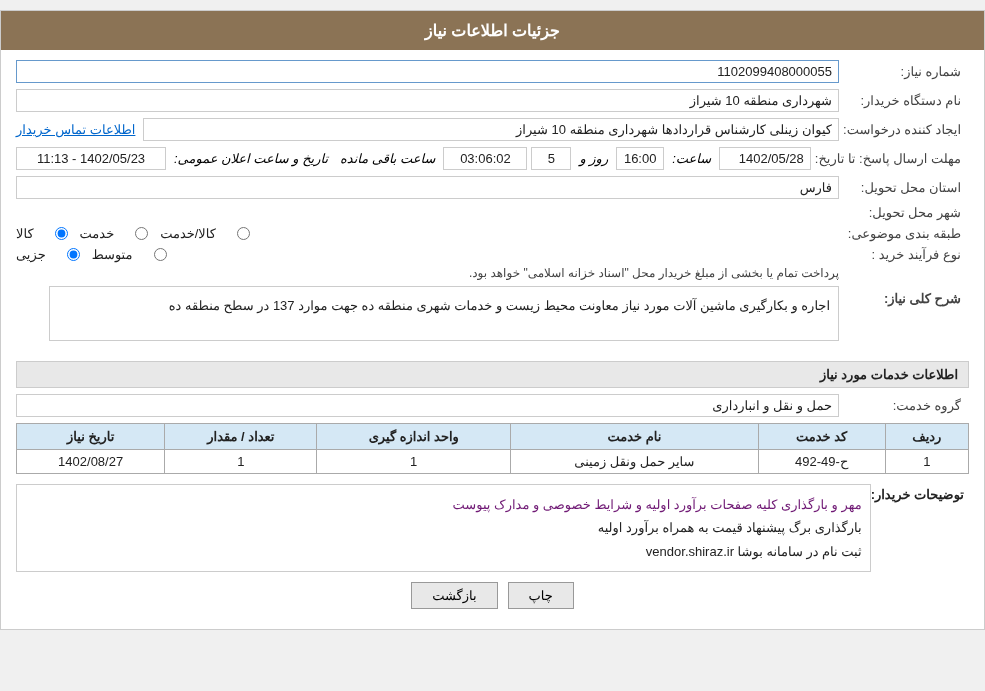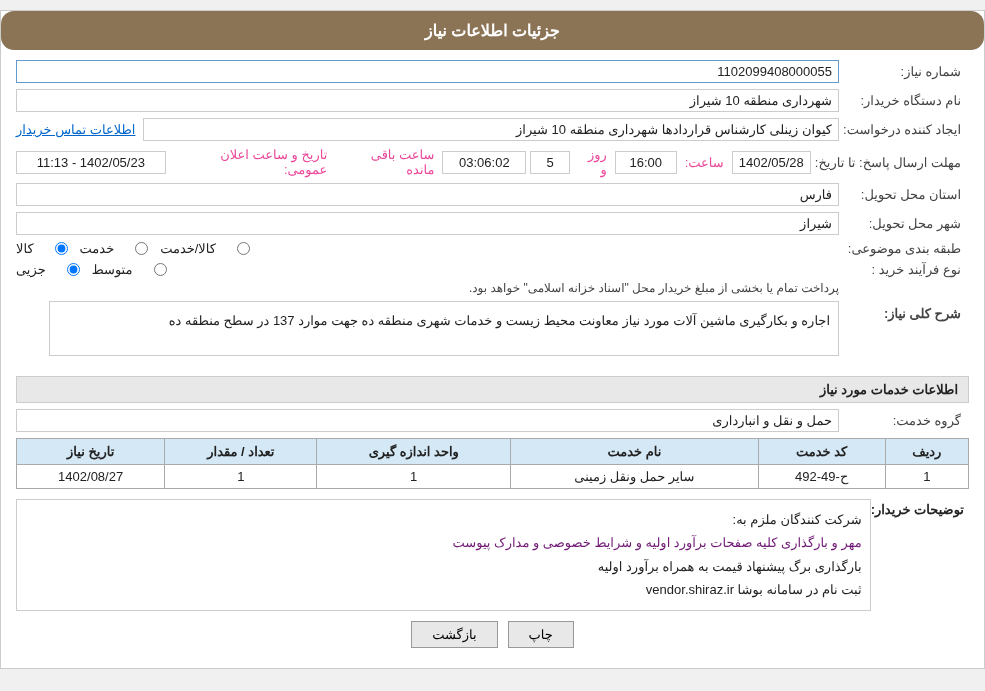--- a/index.html
+++ b/index.html
@@ -16,21 +16,20 @@
       background: #fff;
       border: 1px solid #ccc;
     }
     .page-header {
       background: #8B7355;
       color: #fff;
       text-align: center;
       padding: 10px 0;
       font-size: 16px;
       font-weight: bold;
-      border-radius: 13px;
     }
     .content {
       padding: 10px 15px;
     }
     .row-field {
       display: flex;
       align-items: center;
       margin-bottom: 6px;
       flex-wrap: nowrap;
     }
@@ -59,21 +58,22 @@
       margin-bottom: 6px;
     }
     .date-box {
       border: 1px solid #ccc;
       background: #fff;
       padding: 3px 6px;
       min-height: 22px;
     }
     .inline-label {
       padding: 0 4px;
-      color: #ec4899;
+      color: #000000;
+      font-style: italic;
     }
     .link-text {
       color: #0066cc;
       cursor: pointer;
       text-decoration: underline;
     }
     .radio-group {
       display: flex;
       align-items: center;
       gap: 12px;
@@ -182,37 +182,36 @@
     <div class="row-field">
       <span class="field-label">ایجاد کننده درخواست:</span>
       <div class="field-value" style="flex:2;">کیوان زینلی کارشناس قراردادها شهرداری منطقه 10 شیراز</div>
       <span class="link-text" style="margin-right:8px; flex-shrink:0;">اطلاعات تماس خریدار</span>
     </div>
 
     <div class="date-row">
       <span class="field-label">مهلت ارسال پاسخ: تا تاریخ:</span>
       <div class="date-box" style="flex:1;">1402/05/28</div>
       <span class="inline-label">ساعت:</span>
-      <div class="date-box" style="width:62px; text-align:center;">16:00</div>
+      <div class="date-box" style="width:48px; text-align:center;">16:00</div>
       <span class="inline-label">روز و</span>
       <div class="date-box" style="width:40px; text-align:center;">5</div>
       <div class="date-box" style="width:84px; text-align:center;">03:06:02</div>
       <span class="inline-label">ساعت باقی مانده</span>
       <span class="inline-label">تاریخ و ساعت اعلان عمومی:</span>
       <div class="date-box" style="width:150px; text-align:center;">1402/05/23 - 11:13</div>
     </div>
 
     <div class="row-field">
       <span class="field-label">استان محل تحویل:</span>
       <div class="field-value">فارس</div>
     </div>
 
     <div class="row-field">
       <span class="field-label">شهر محل تحویل:</span>
-      <div class="field-value">شیراز</div>
     </div>
 
     <div class="row-field">
       <span class="field-label">طبقه بندی موضوعی:</span>
       <div class="radio-group">
         <div class="radio-item">
           <input type="radio" name="category" style="">
           <span>کالا/خدمت</span>
         </div>
         <div class="radio-item">
@@ -274,21 +273,20 @@
             <td>1</td>
             <td>1</td>
             <td>1402/08/27</td>
           </tr>
         </tbody>
     </table>
 
     <div class="buyer-notes">
       <span class="buyer-notes-label">توضیحات خریدار:</span>
       <div class="buyer-notes-content">
-        <div>شرکت کنندگان ملزم به:</div>
         <div class="red-text">مهر و بارگذاری کلیه صفحات برآورد اولیه و شرایط خصوصی و مدارک پیوست</div>
         <div>بارگذاری برگ پیشنهاد قیمت به همراه برآورد اولیه</div>
         <div>ثبت نام در سامانه بوشا vendor.shiraz.ir</div>
       </div>
     </div>
 
     <div class="buttons-row">
       <button class="btn">چاپ</button>
       <button class="btn">بازگشت</button>
     </div>

